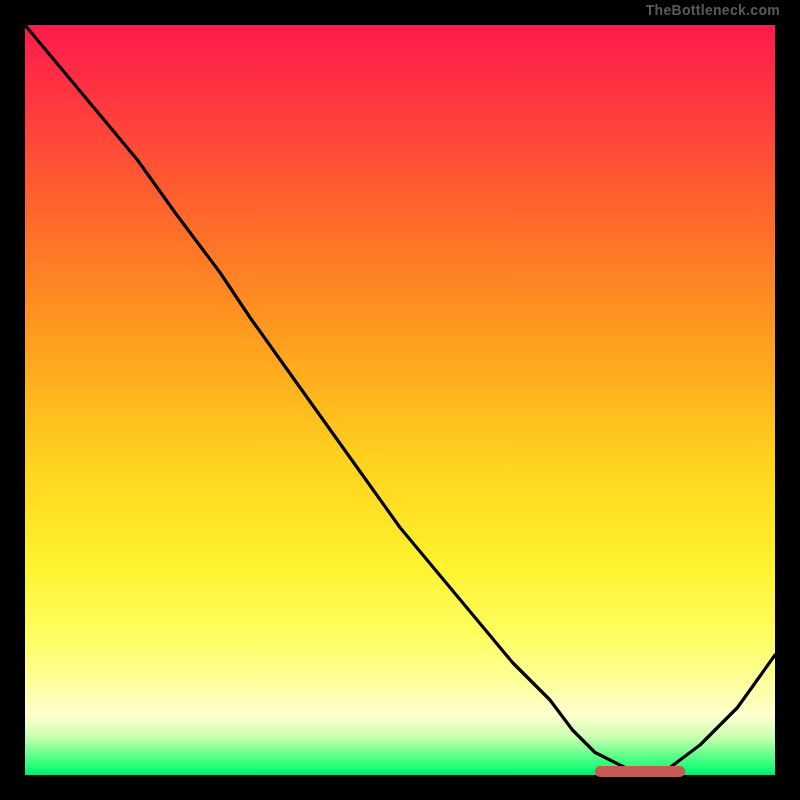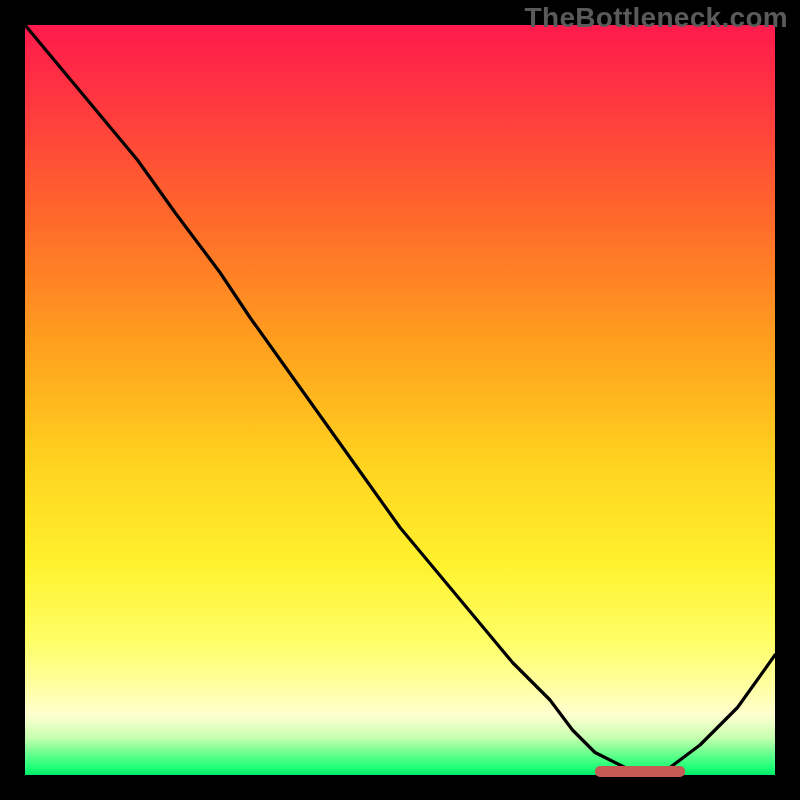--- a/index.html
+++ b/index.html
@@ -36,23 +36,23 @@
       #ffffa0 88%,
       #ffffd0 92%,
       #c8ffb0 95%,
       #6fff8f 97%,
       #1fff77 99%,
       #00e86a 100%);
   }
   .watermark {
     position: absolute;
     top: 2px;
-    right: 12px;
+    right: 20px;
     color: #5a5a5a;
-    font-size: 28px;
+    font-size: 14px;
     font-weight: 600;
     letter-spacing: 0.3px;
     user-select: none;
   }
   svg.curve {
     position: absolute;
     left: 0;
     top: 0;
     width: 750px;
     height: 750px;

